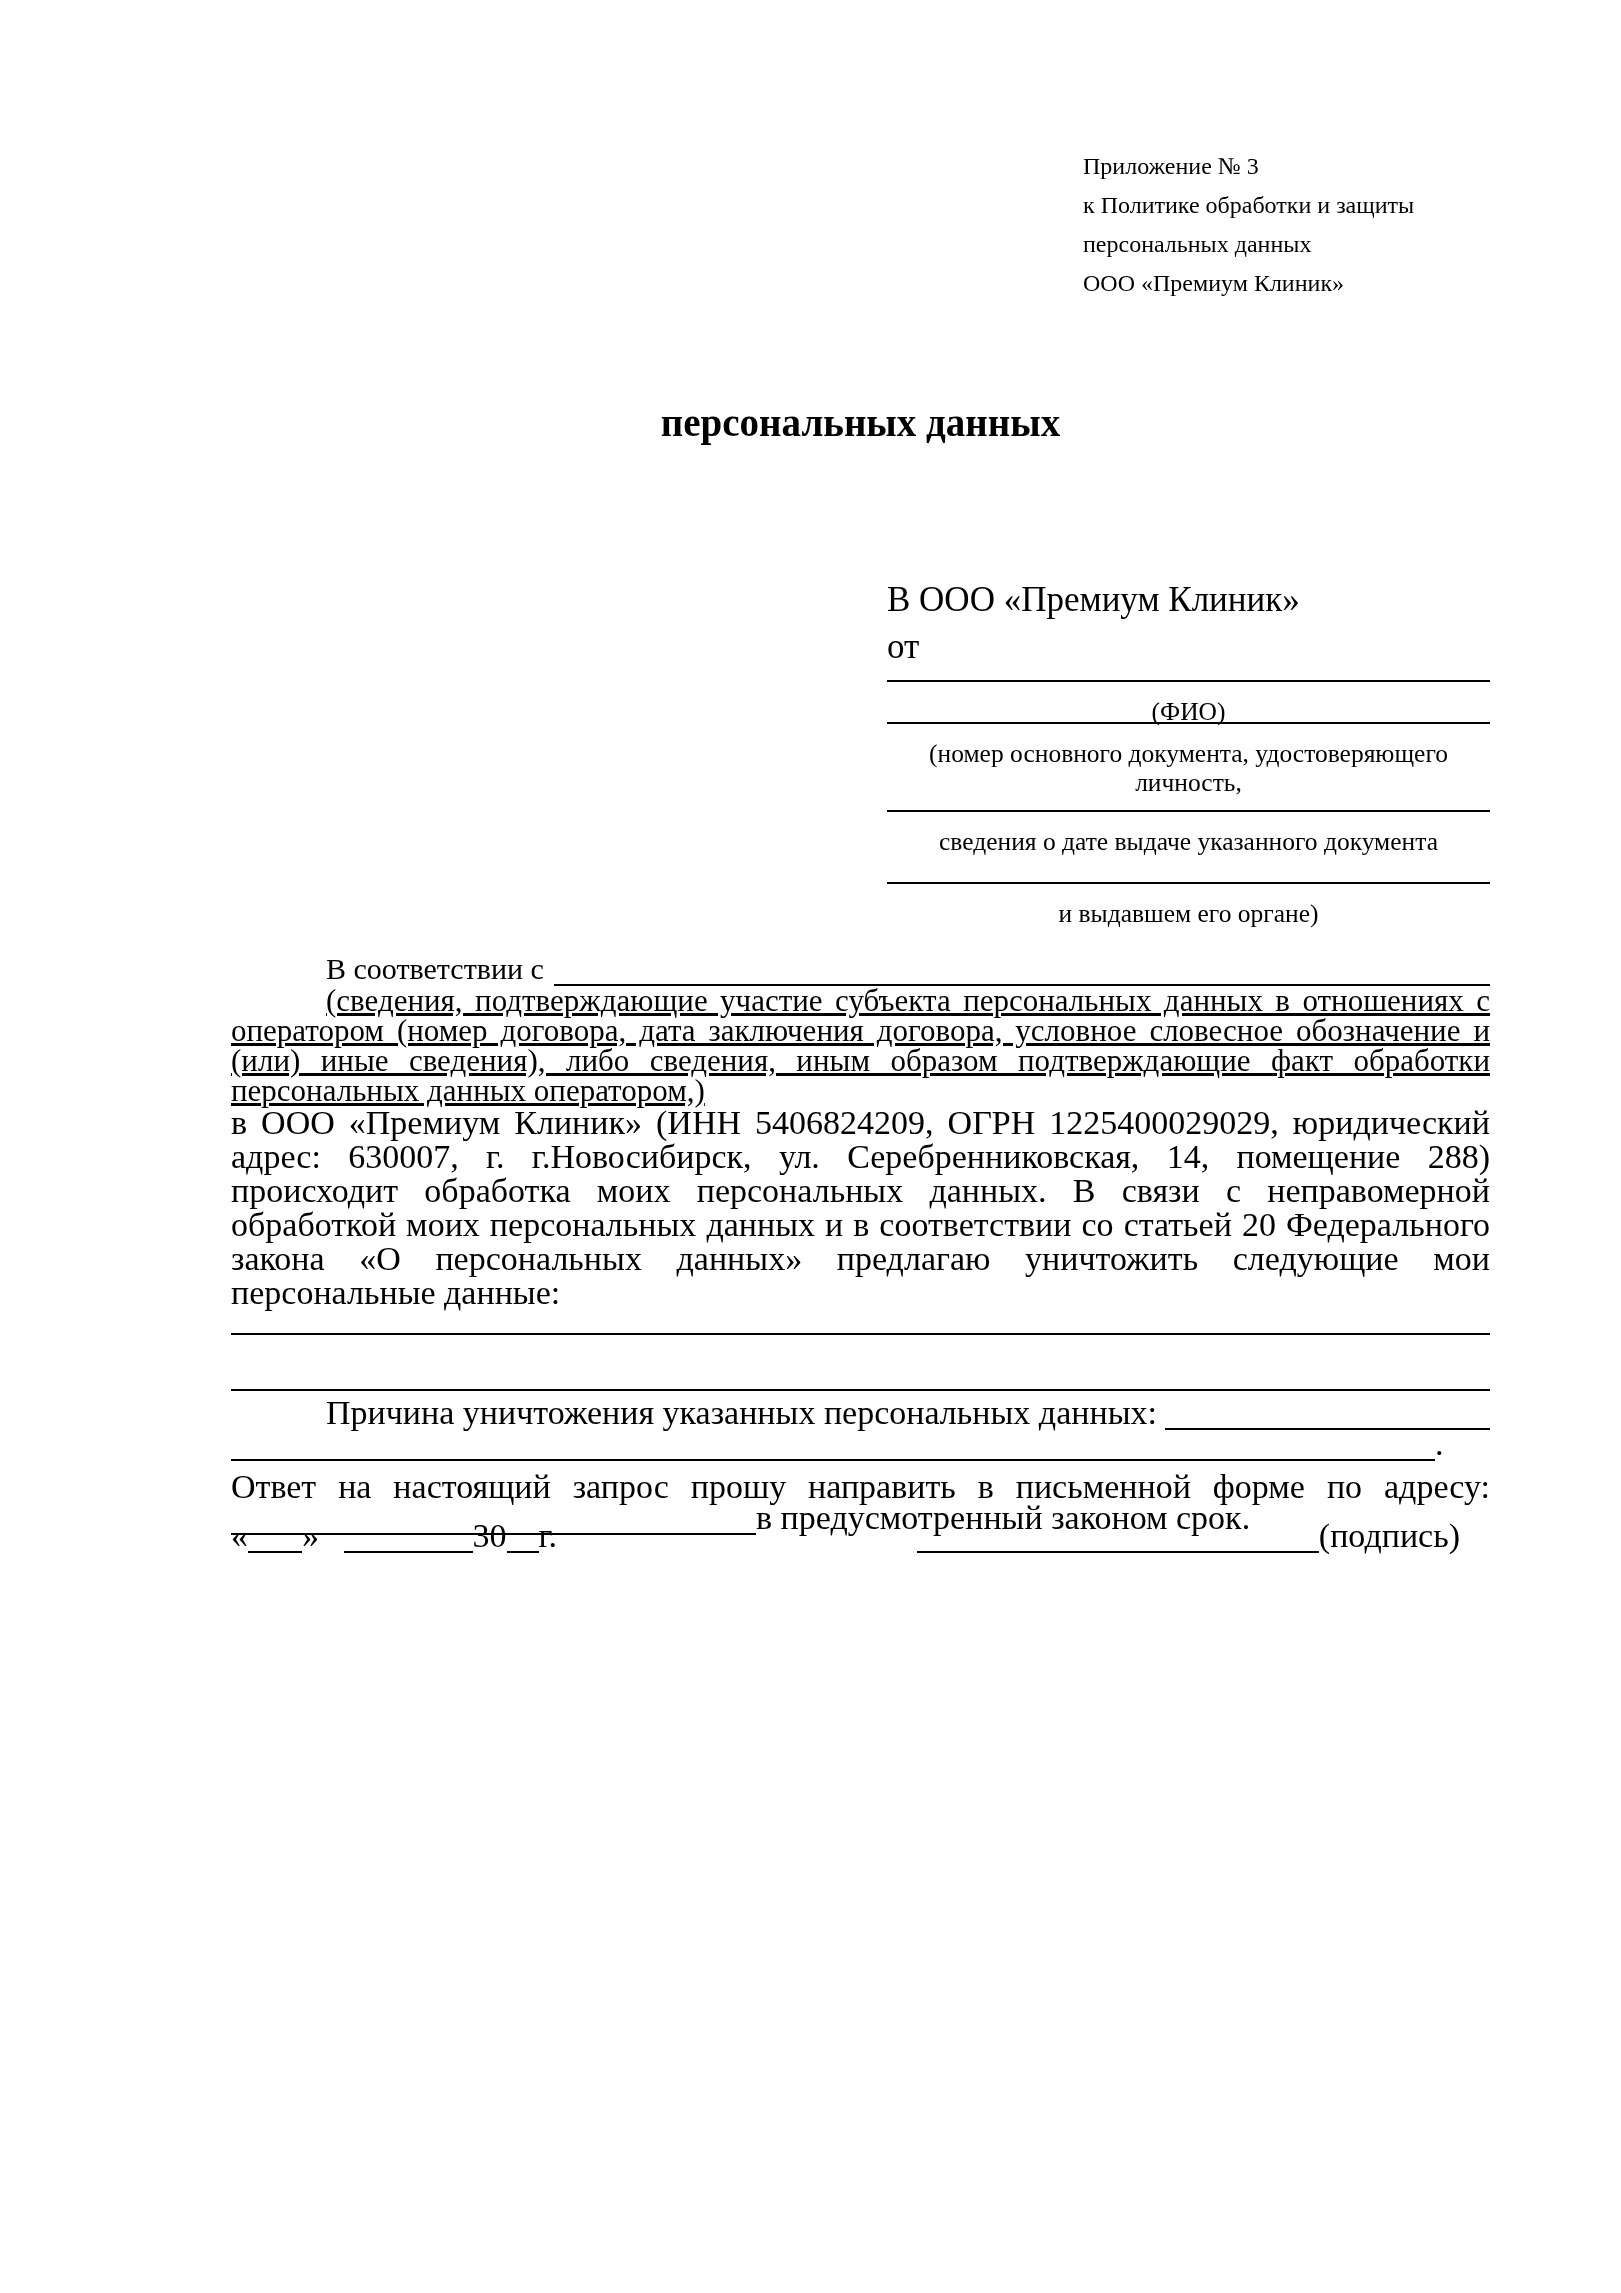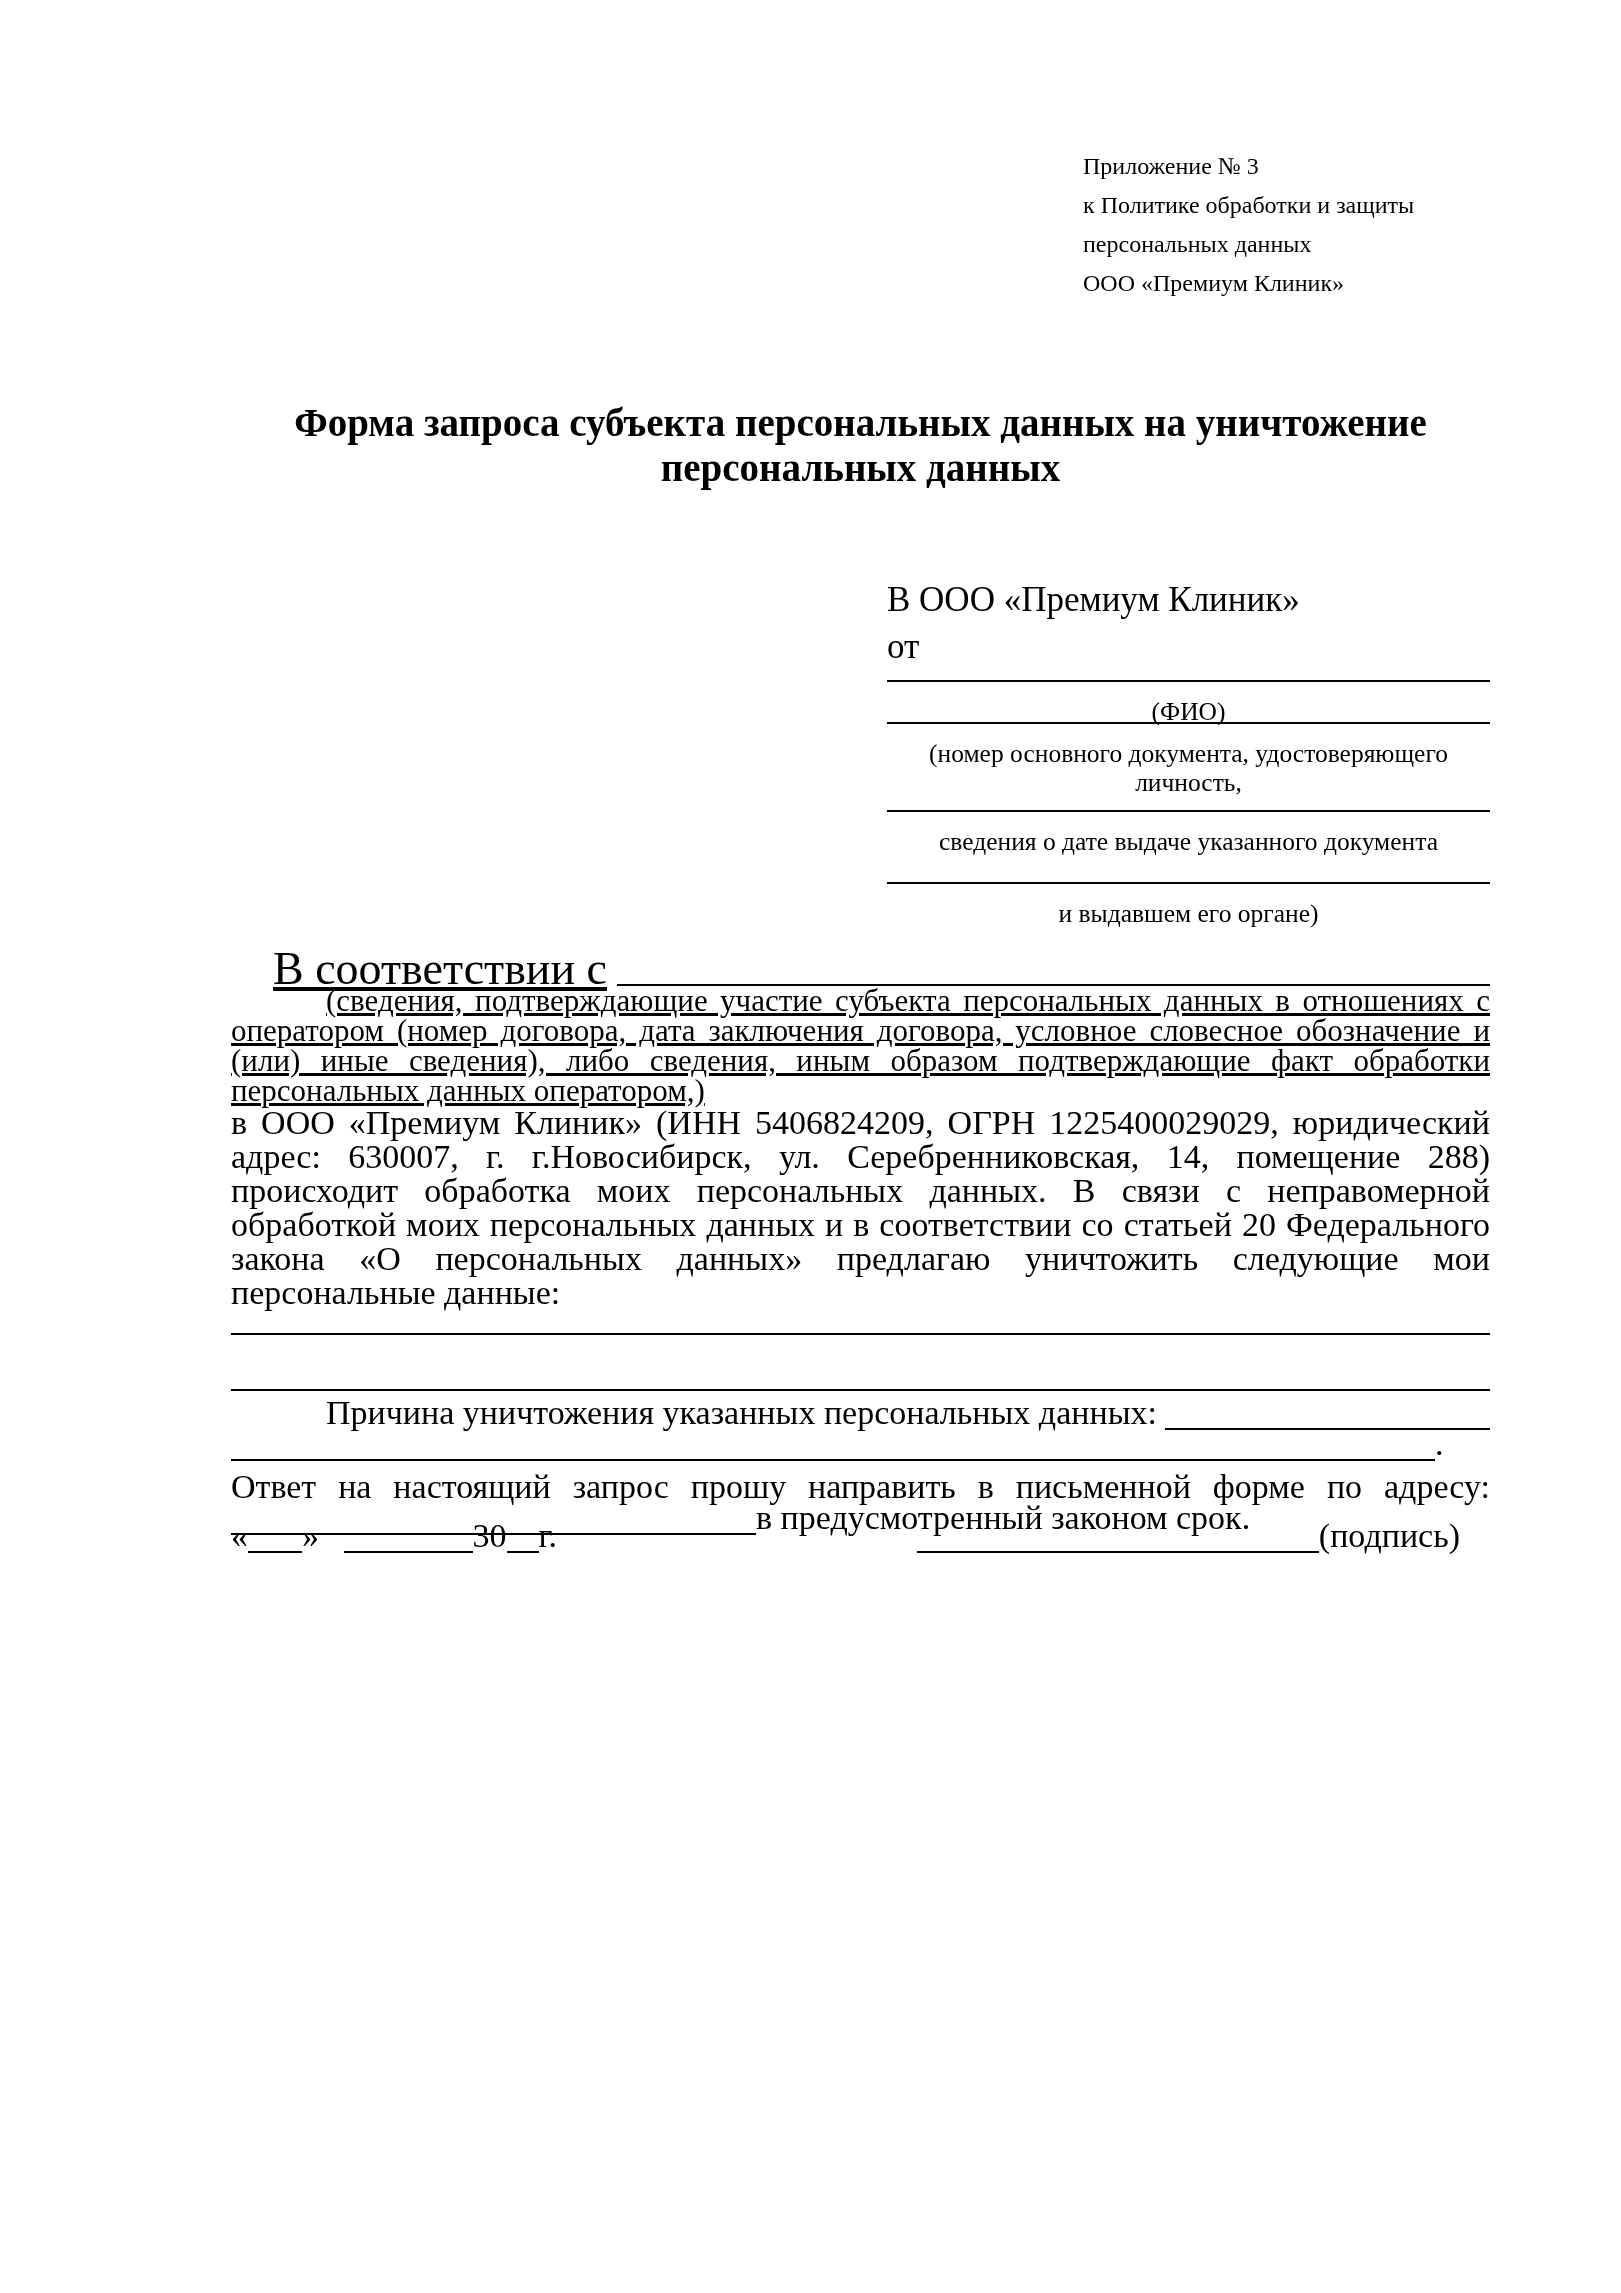--- a/index.html
+++ b/index.html
@@ -20,21 +20,21 @@
   .addr-block{position:absolute;left:887px;top:578px;width:603px;font-size:35px;}
   .addr-org{height:51px;line-height:43px;white-space:nowrap;}
   .addr-from{height:35px;line-height:35px;}
   .addr-caption{font-size:25.5px;line-height:29px;text-align:center;padding-top:15px;box-sizing:border-box;}
   .cap1{height:33px}.cap2{height:31px}.cap3{height:31px}.cap4{height:31px}
   .addr-blank{border-bottom:2.9px solid #000;}
   .ab1{height:15.7px}.ab2{height:6.9px}.ab3{height:55px}.ab4{height:39px}
   
   .body-block{position:absolute;left:231px;top:951px;width:1259px;}
   .accordance{display:flex;align-items:flex-end;height:35px;}
-  .accordance .lead{margin-left:42px;font-size:46px;line-height:34px;white-space:nowrap;text-decoration:underline;}
+  .accordance .lead{margin-left:95px;font-size:30px;line-height:34px;white-space:nowrap;}
   .blank{border-bottom:2.9px solid #000;height:0;align-self:flex-end;}
   .accordance .blank{flex:1;margin-left:9.8px;}
   .note{font-size:31px;line-height:30px;text-align:justify;text-indent:95px;text-decoration:underline;}
   .main-para{font-size:34px;line-height:34px;text-align:justify;}
   .fill1{height:22.5px;border-bottom:2.9px solid #000;}
   .fill2{height:54px;border-bottom:2.9px solid #000;}
   .reason-row{display:flex;align-items:flex-end;height:39px;}
   .reason-row .spacer{width:95px;}
   .reason-row .label{font-size:34px;line-height:34px;white-space:nowrap;}
   .reason-row .blank{flex:1;margin-left:7.8px;}
@@ -59,21 +59,20 @@
 <div class="page">
 
   <div class="header-block">
     <div>Приложение № 3</div>
     <div>к Политике обработки и защиты</div>
     <div>персональных данных</div>
     <div>ООО «Премиум Клиник»</div>
   </div>
 
   <div class="title-block">
-    <span>Форма запроса субъекта персональных данных на уничтожение</span>
     <span>персональных данных</span>
   </div>
 
   <div class="addr-block">
     <div class="addr-org">В ООО «Премиум Клиник»</div>
     <div class="addr-from">от</div>
     <div class="addr-blank ab1"></div>
     <div class="addr-caption cap1">(ФИО)</div>
     <div class="addr-blank ab2"></div>
     <div class="addr-caption cap2">(номер основного документа, удостоверяющего личность,</div>

